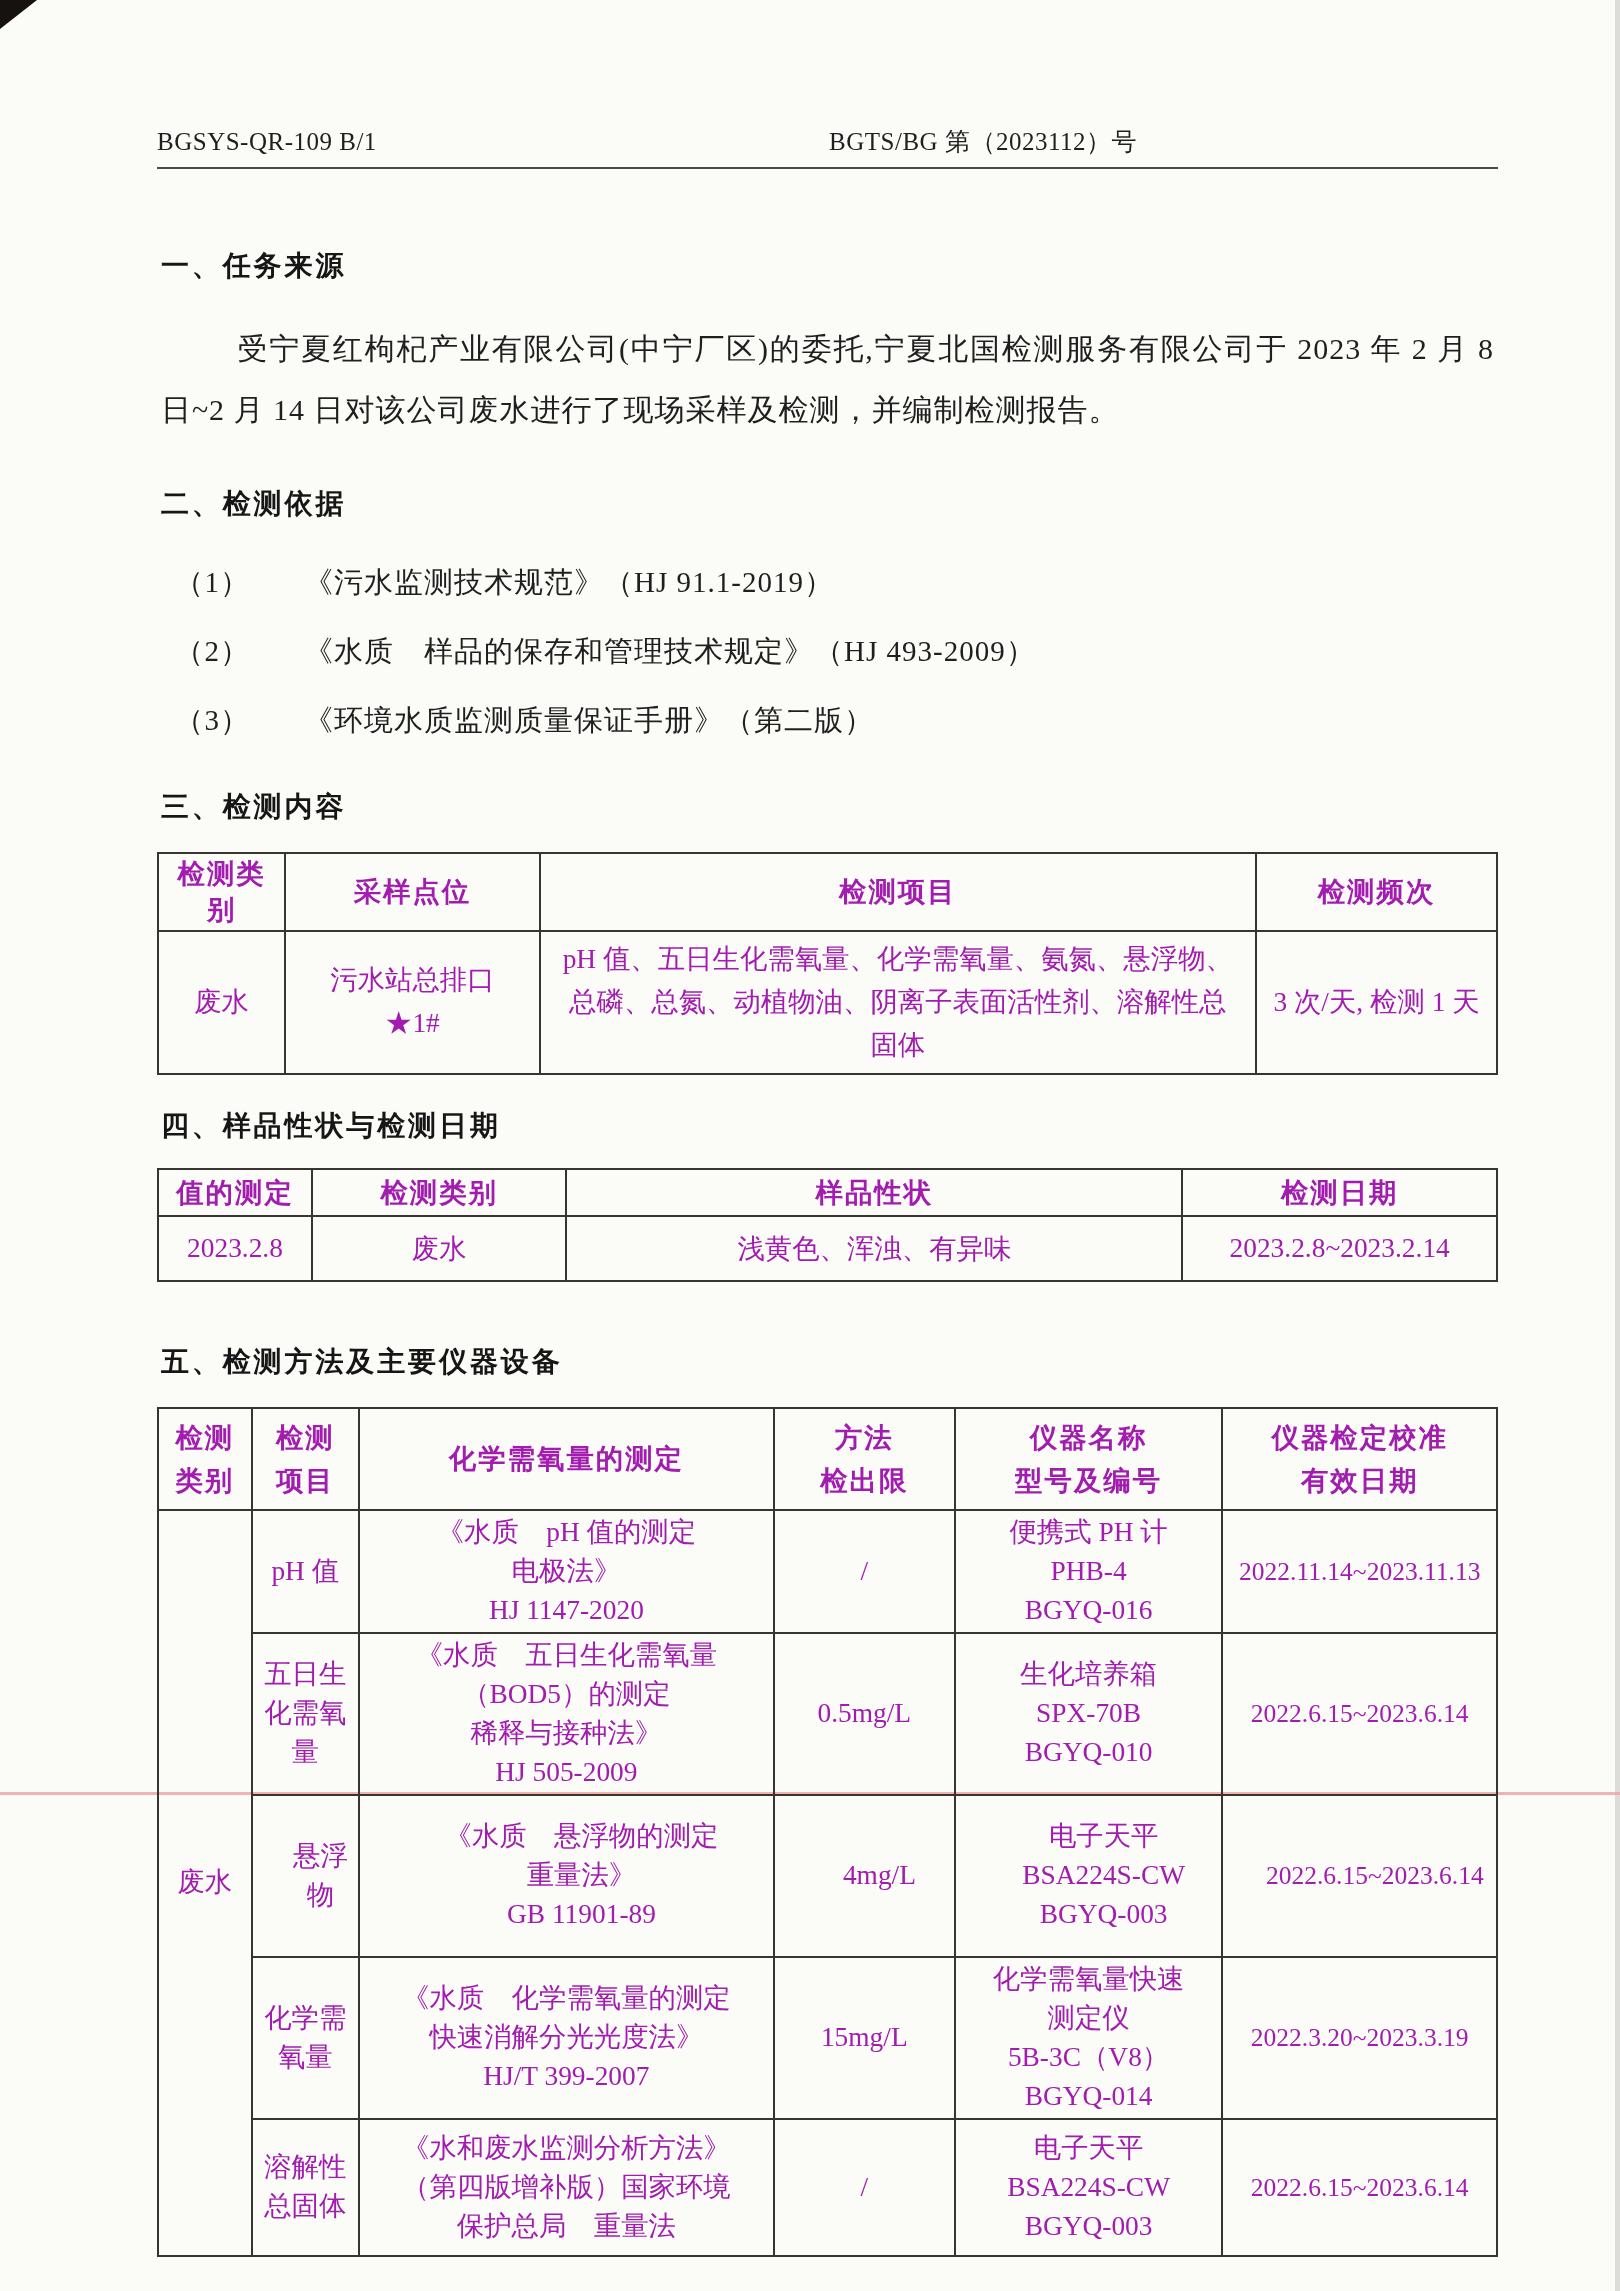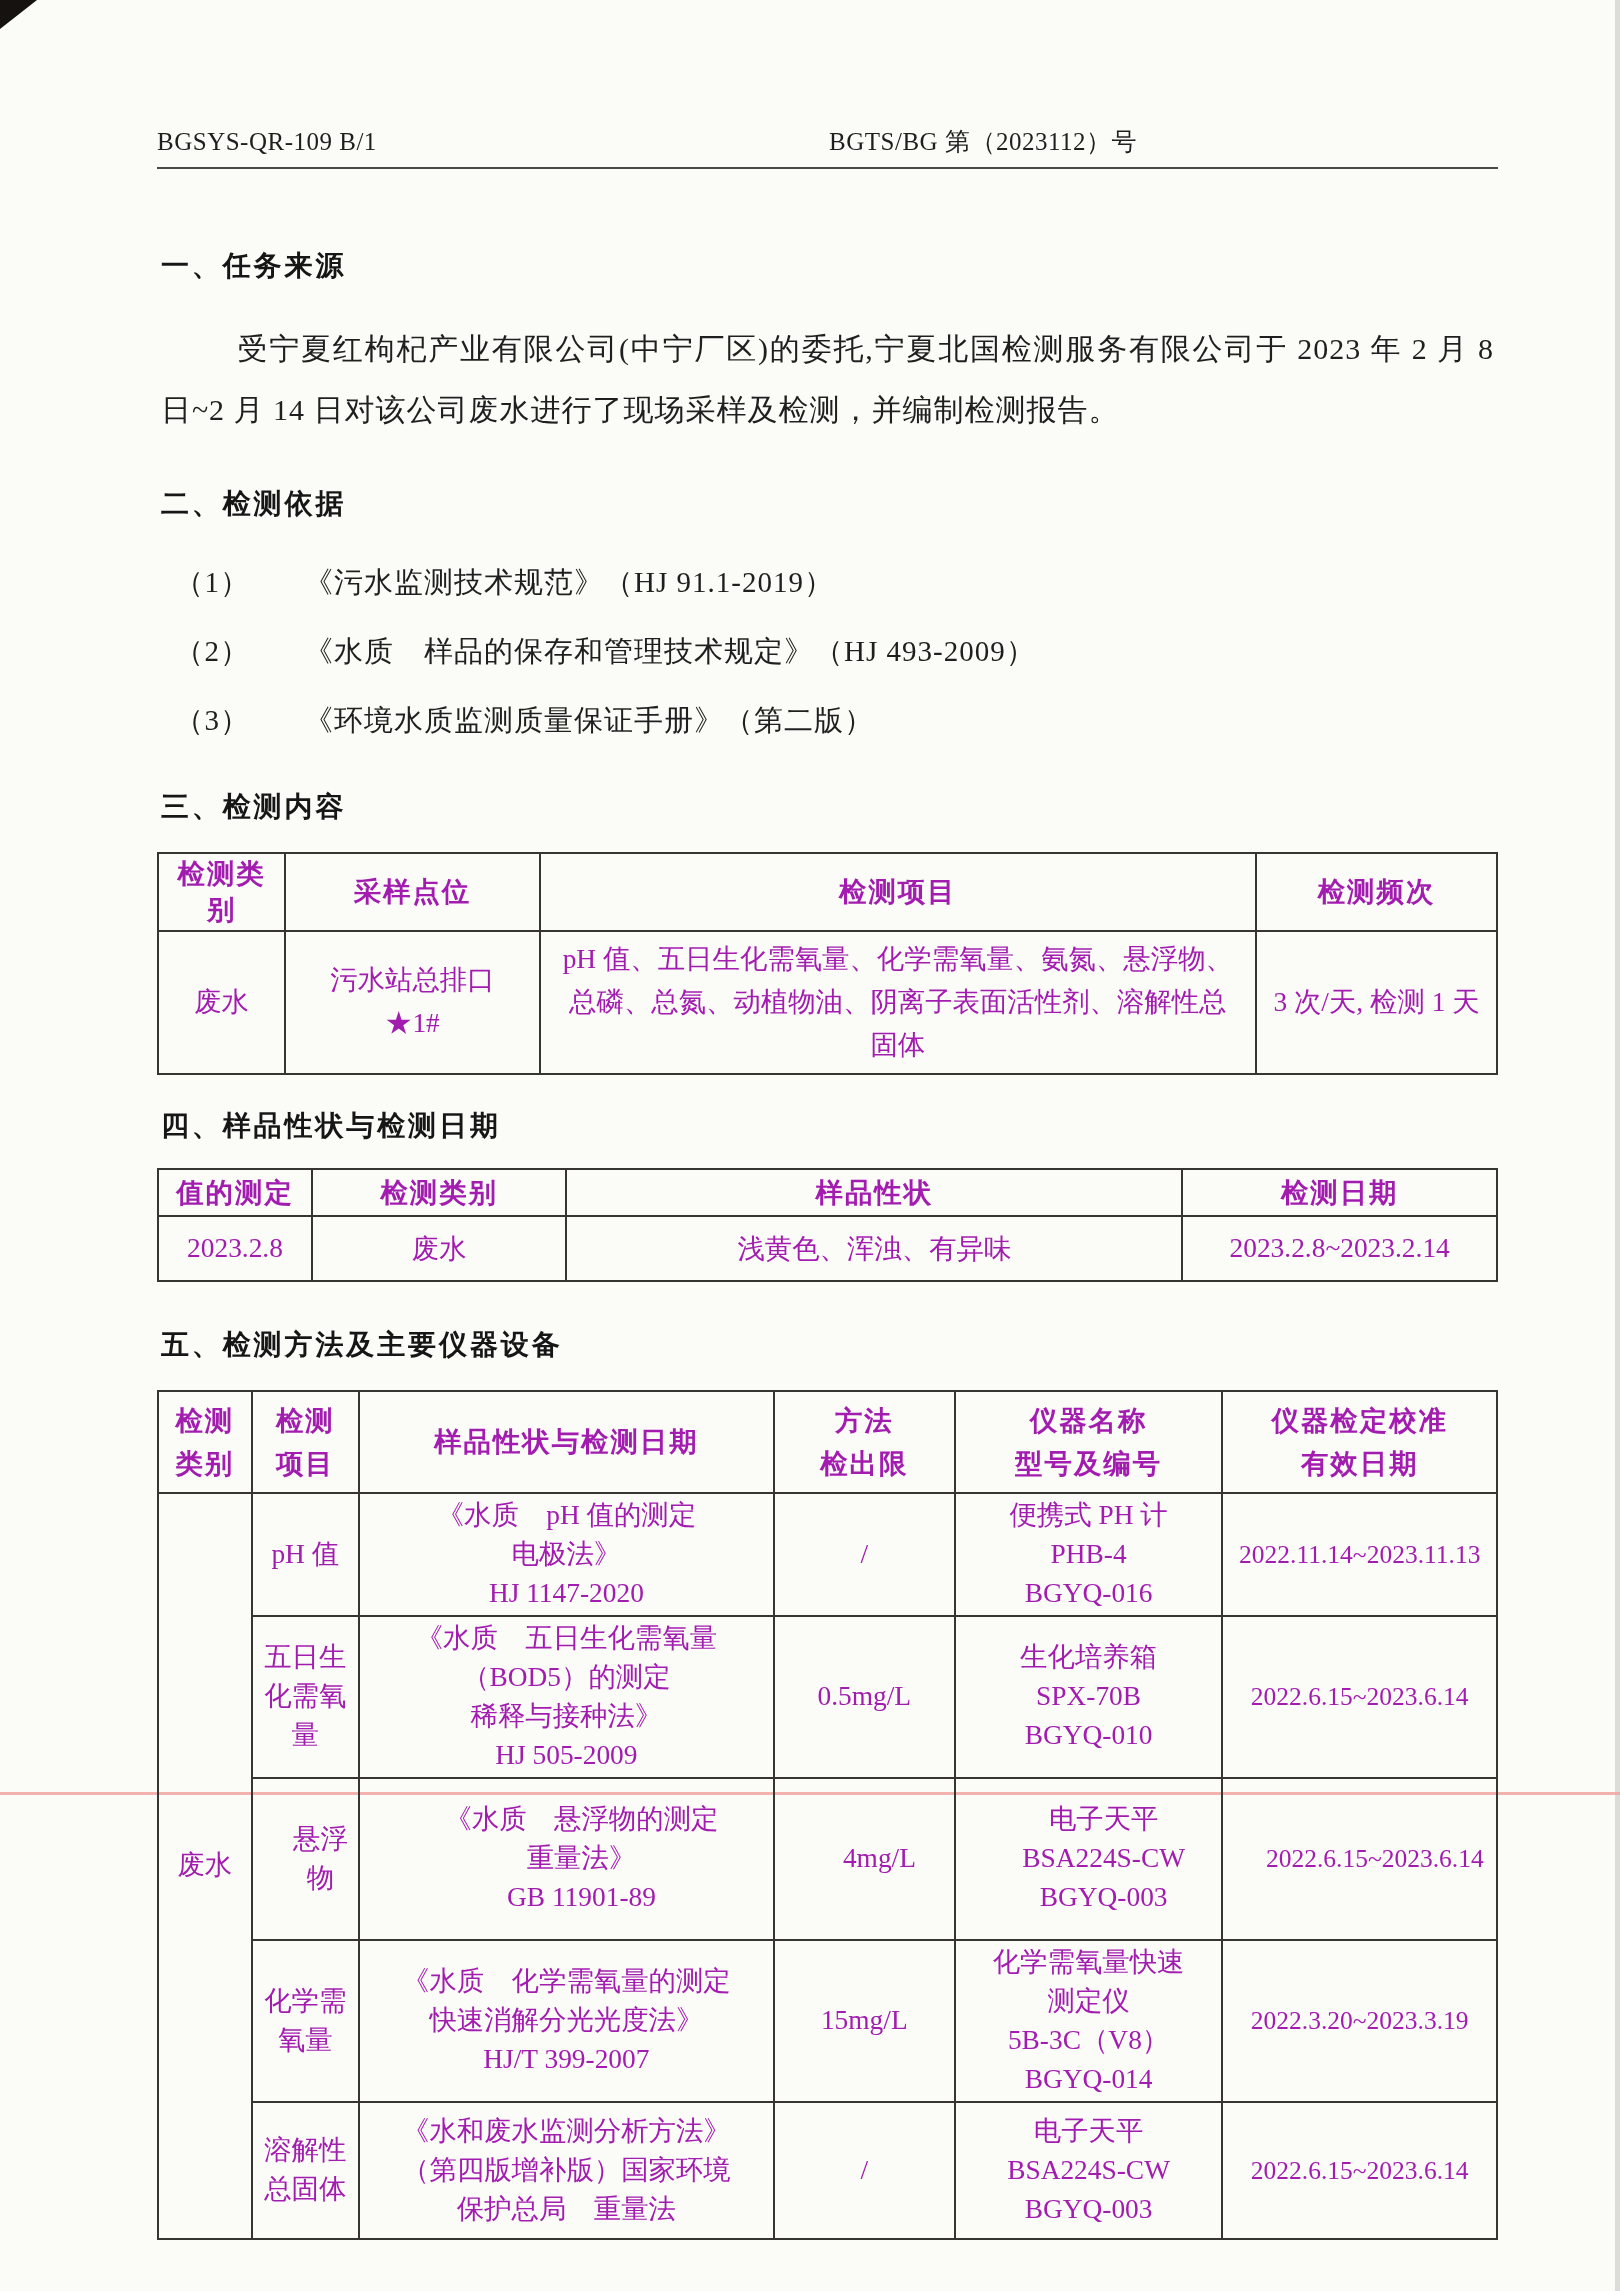--- a/index.html
+++ b/index.html
@@ -42,21 +42,21 @@
   .doc-header .hcenter{margin-left:auto;margin-right:361px;}
   
   .sec-title{
     margin:0;margin-top:78px;margin-left:3.9px;
     font-family:"Liberation Sans","DejaVu Sans",sans-serif;
     font-size:28px;font-weight:700;letter-spacing:2.9px;color:#161616;
   }
   .sec-title.t2{margin-top:45px;}
   .sec-title.t3{margin-top:33px;}
   .sec-title.t4{margin-top:32px;}
-  .sec-title.t5{margin-top:44px;}
+  .sec-title.t5{margin-top:61px;}
   
   .para{
     margin:33px 3.9px 0 3.9px;
     font-size:30px;line-height:61px;
     text-align:justify;text-indent:2.55em;
     letter-spacing:1px;
   }
   
   .law-list{margin:25.5px 0 0 0;padding:0;list-style:none;font-size:29px;}
   .law-item{display:flex;height:69px;align-items:center;letter-spacing:1px;}
@@ -193,21 +193,21 @@
         <col style="width:13.5%">
           <col style="width:20%">
           <col style="width:20.5%">
       </colgroup>
       <thead>
         <tr>
           <th class="pre">检测
 类别</th>
           <th class="pre">检测
 项目</th>
-          <th>样品性状与检测日期</th>
+          <th>化学需氧量的测定</th>
           <th class="pre">方法
 检出限</th>
           <th class="pre">仪器名称
 型号及编号</th>
           <th class="pre">仪器检定校准
 有效日期</th>
         </tr>
       </thead>
       <tbody>
         <tr class="r-ph">

